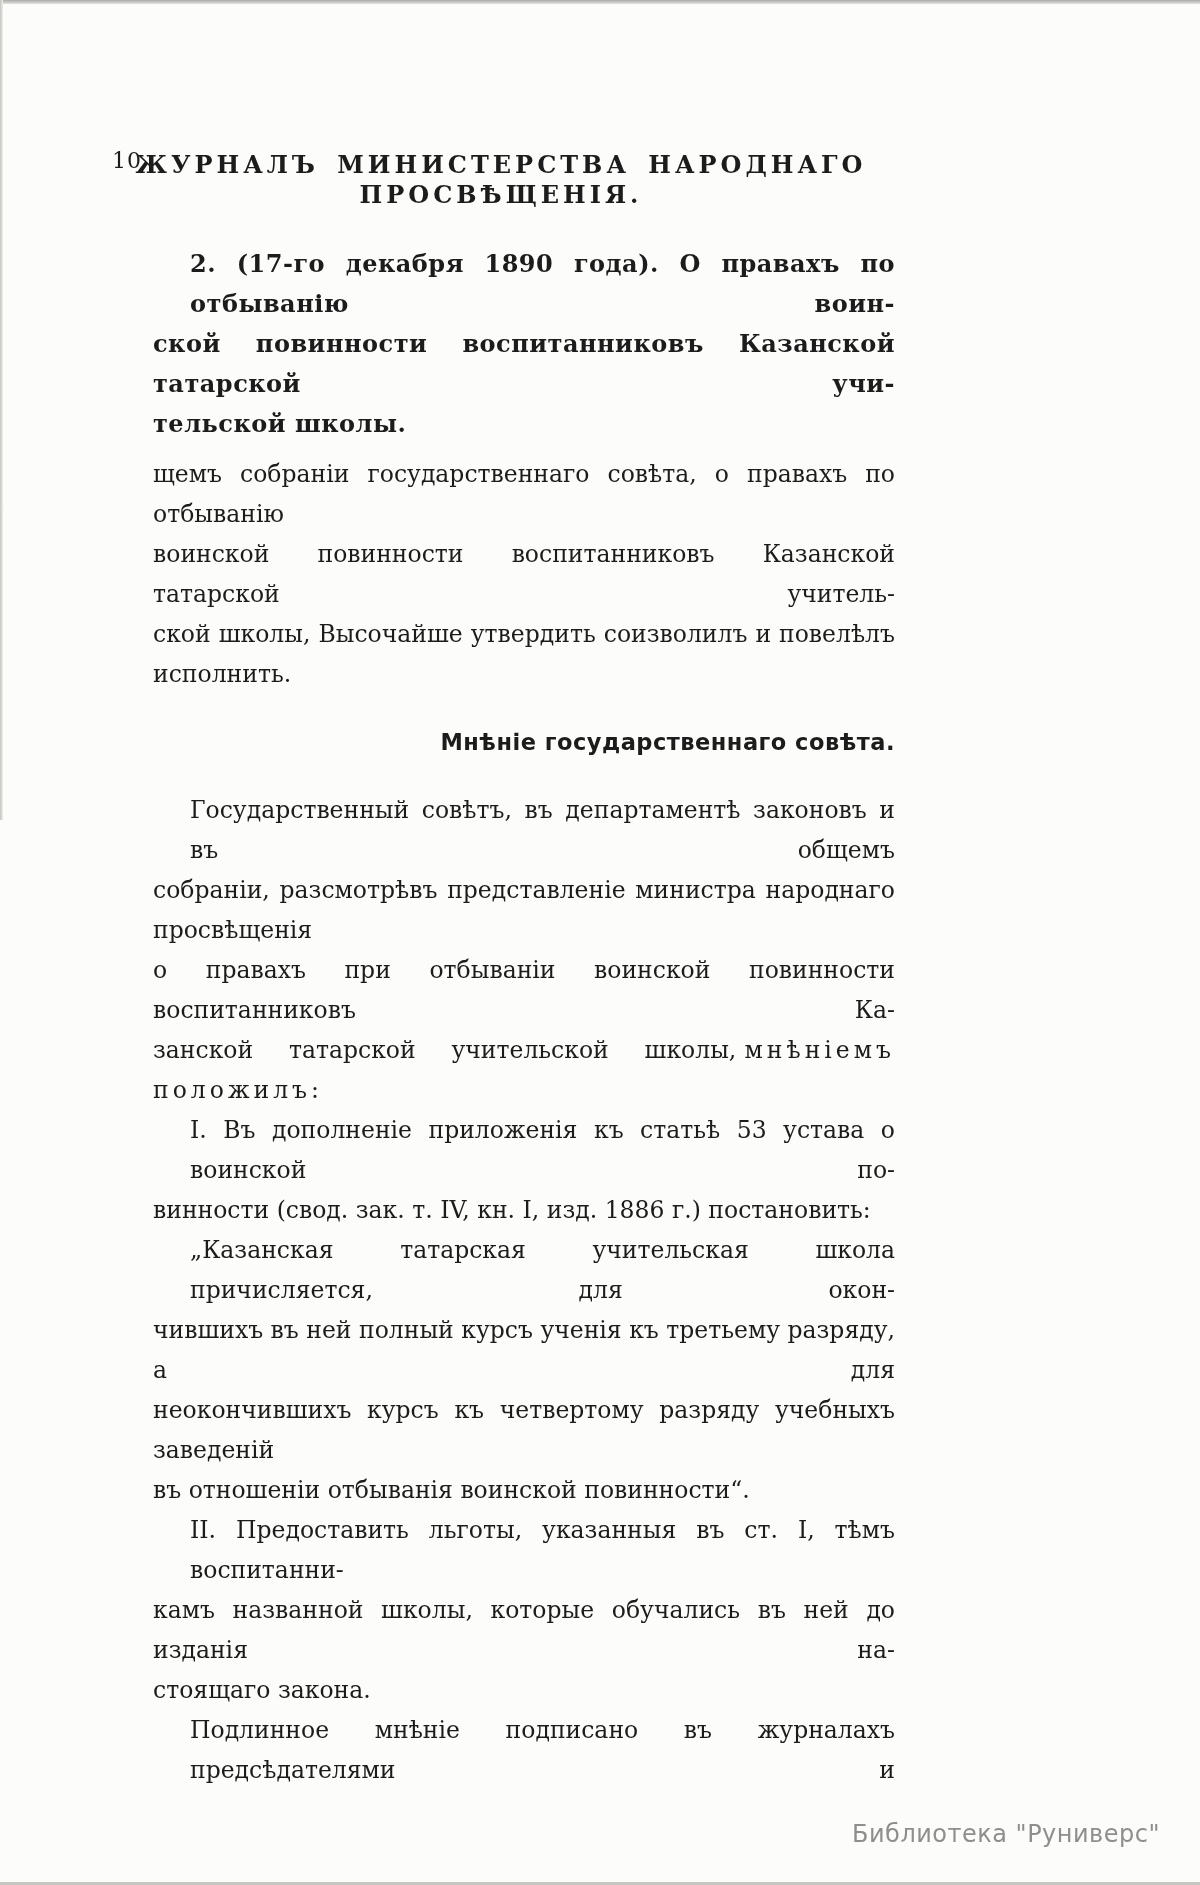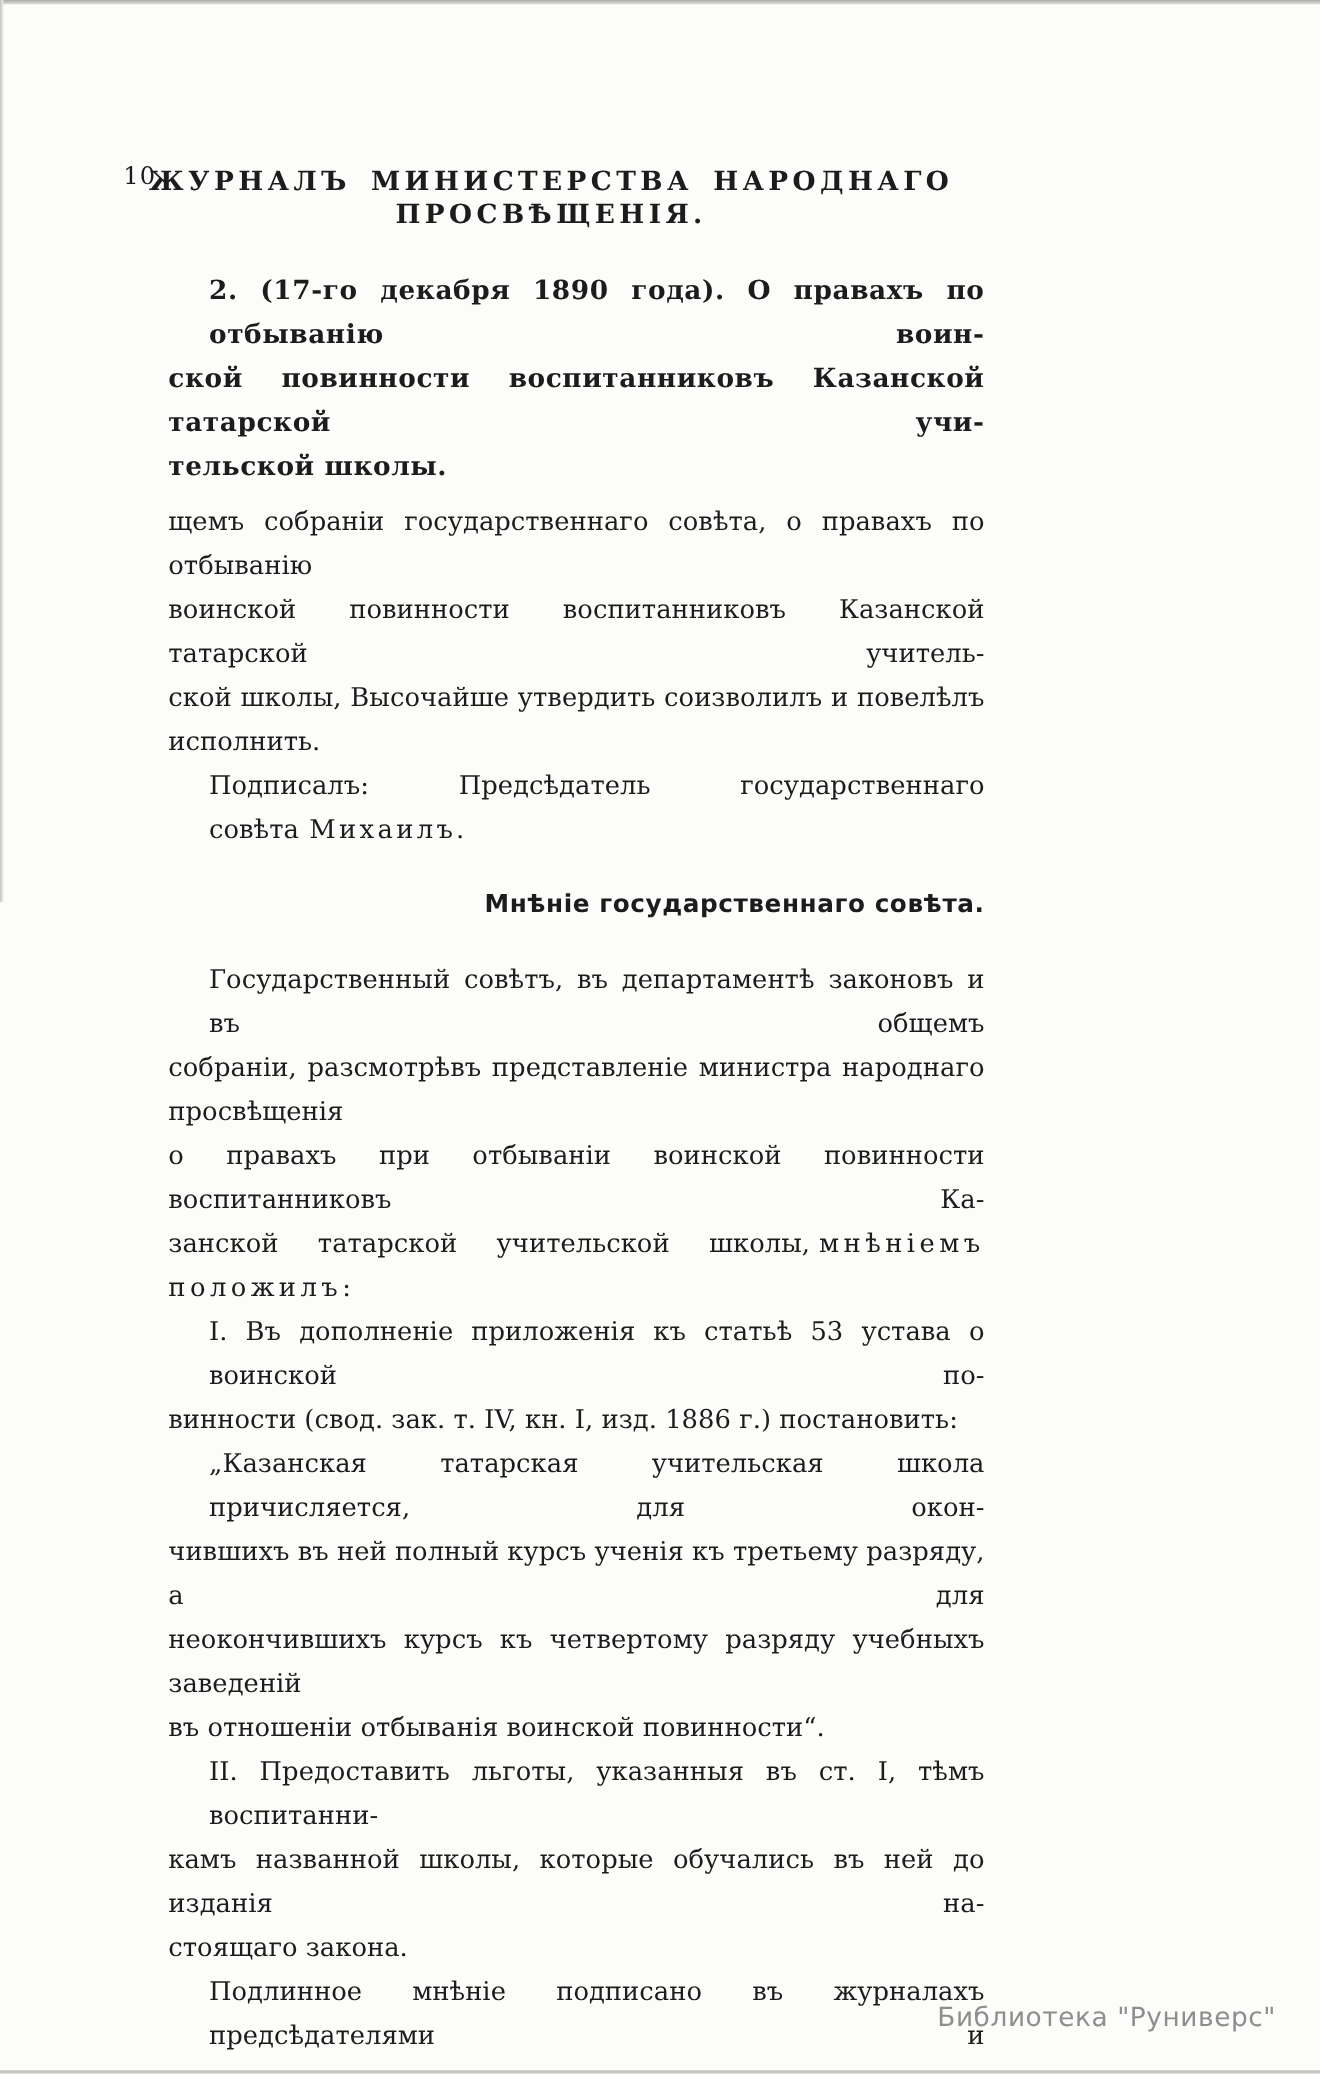--- a/index.html
+++ b/index.html
@@ -103,25 +103,20 @@
       <div class="line">ской повинности воспитанниковъ Казанской татарской учи-</div>
       <div class="line end">тельской школы.</div>
     </div>
 
     <div class="para para-gap-s">
       <div class="line">щемъ собраніи государственнаго совѣта, о правахъ по отбыванію</div>
       <div class="line">воинской повинности воспитанниковъ Казанской татарской учитель-</div>
       <div class="line end">ской школы, Высочайше утвердить соизволилъ и повелѣлъ исполнить.</div>
     </div>
 
-    <div class="para">
-      <div class="line first end">
-        <span>Подписалъ: Предсѣдатель государственнаго совѣта</span><span class="sig-name">Михаилъ.</span>
-      </div>
-    </div>
 
     <div class="opinion-heading">Мнѣніе государственнаго совѣта.</div>
 
     <div class="para">
       <div class="line first">Государственный совѣтъ, въ департаментѣ законовъ и въ общемъ</div>
       <div class="line">собраніи, разсмотрѣвъ представленіе министра народнаго просвѣщенія</div>
       <div class="line">о правахъ при отбываніи воинской повинности воспитанниковъ Ка-</div>
       <div class="line end">
         <span>занской татарской учительской школы,</span><span class="spaced-run">мнѣніемъ положилъ:</span>
       </div>

